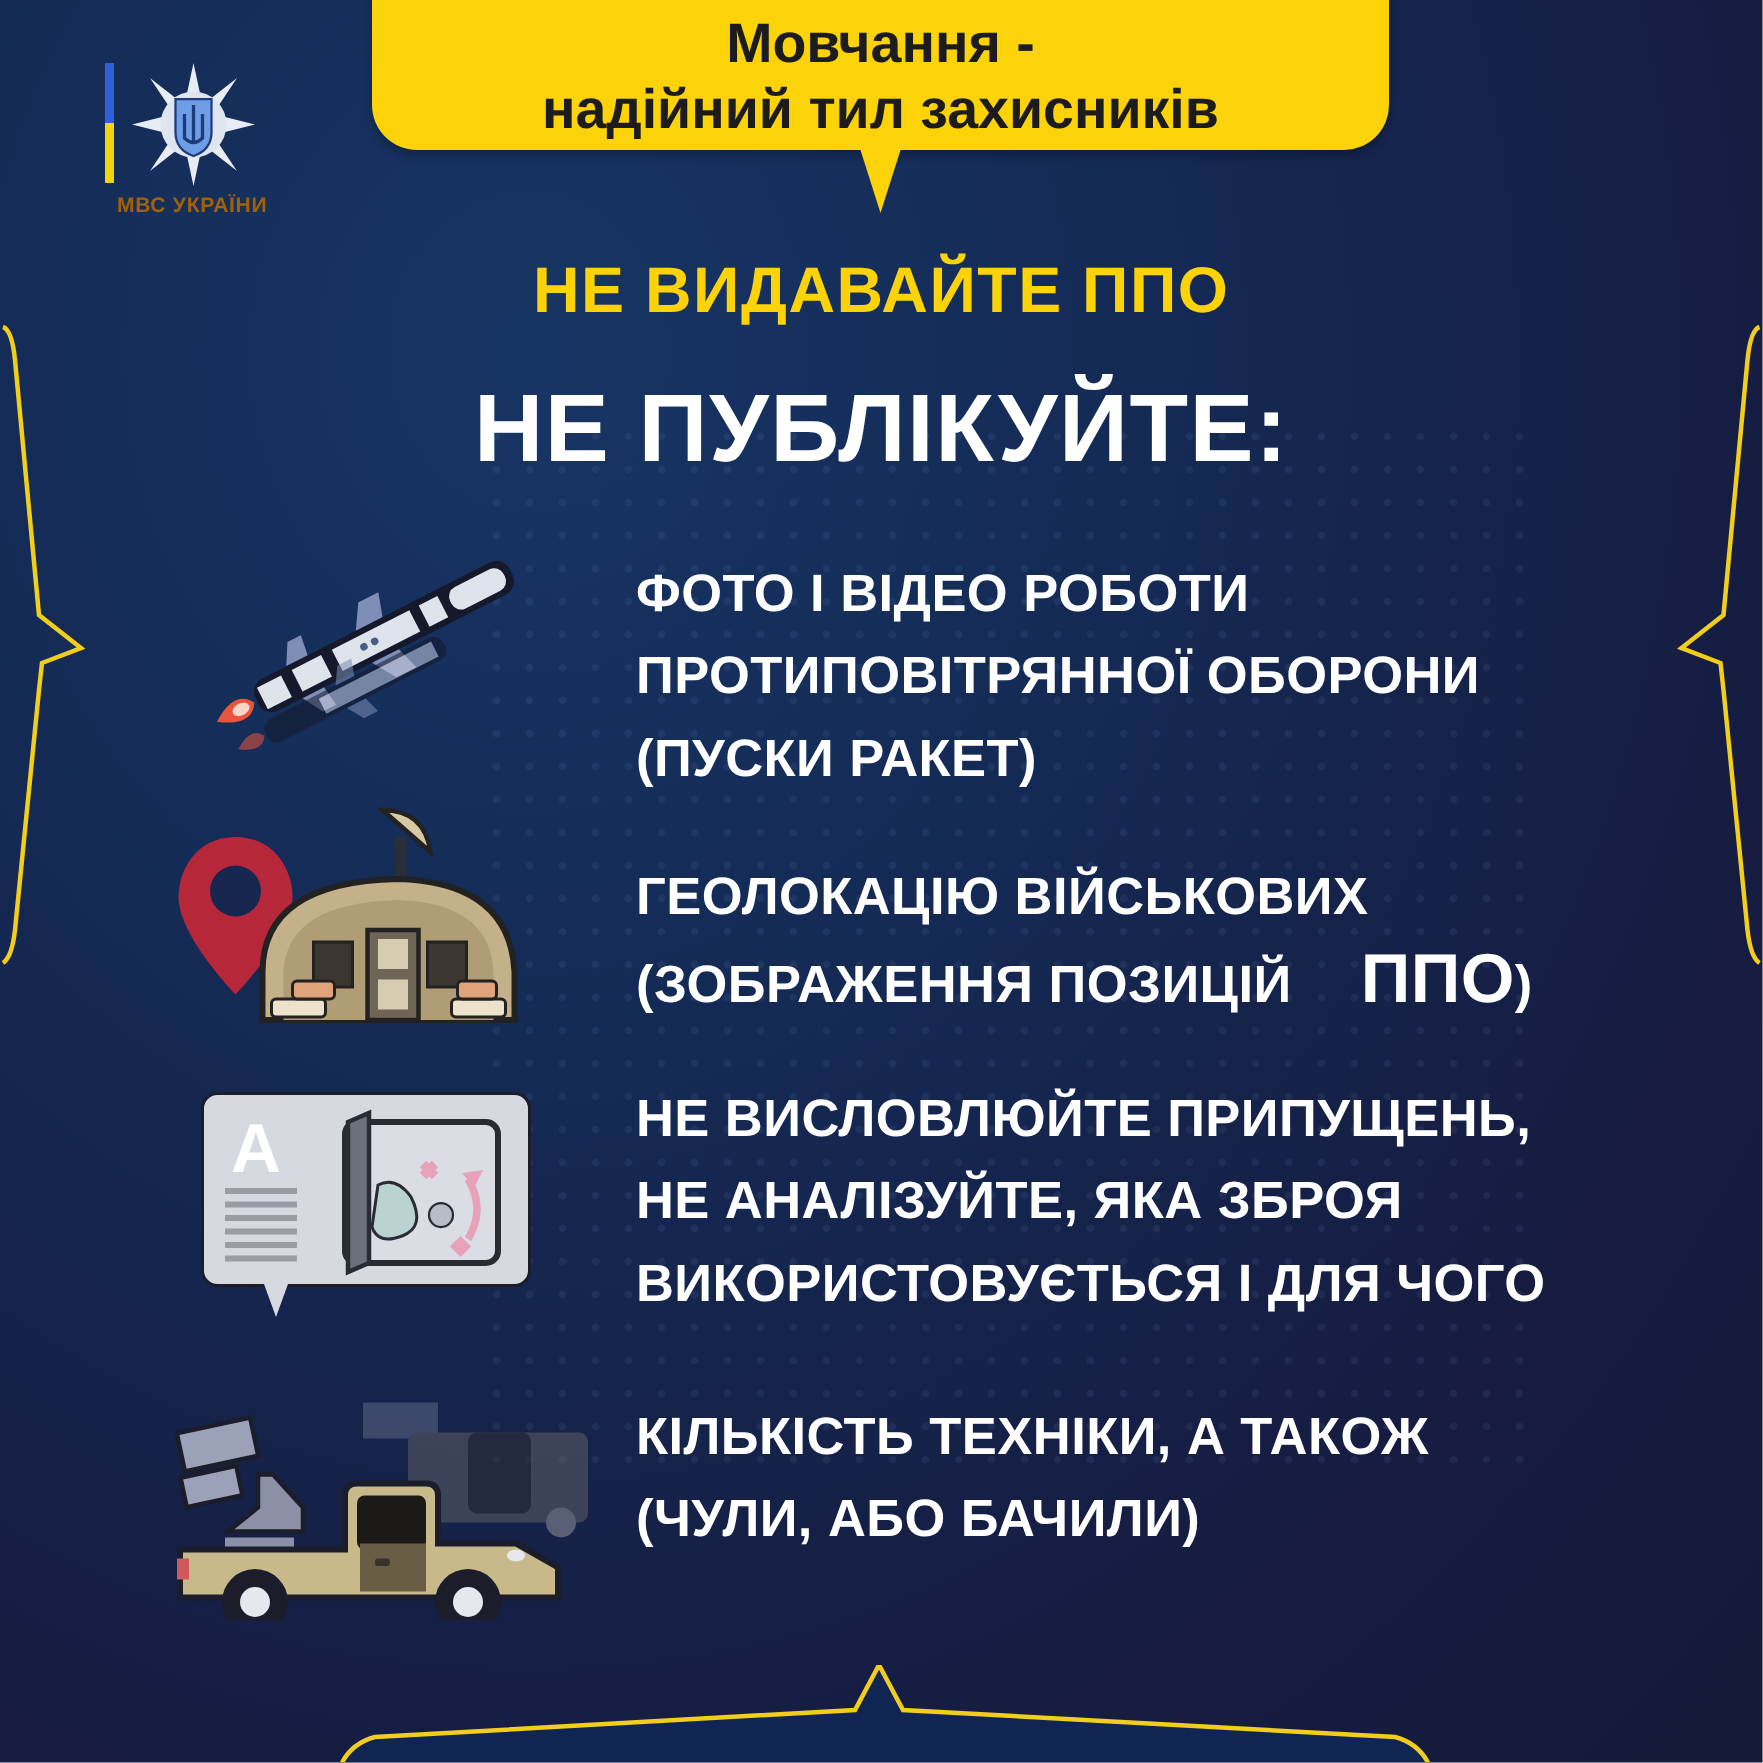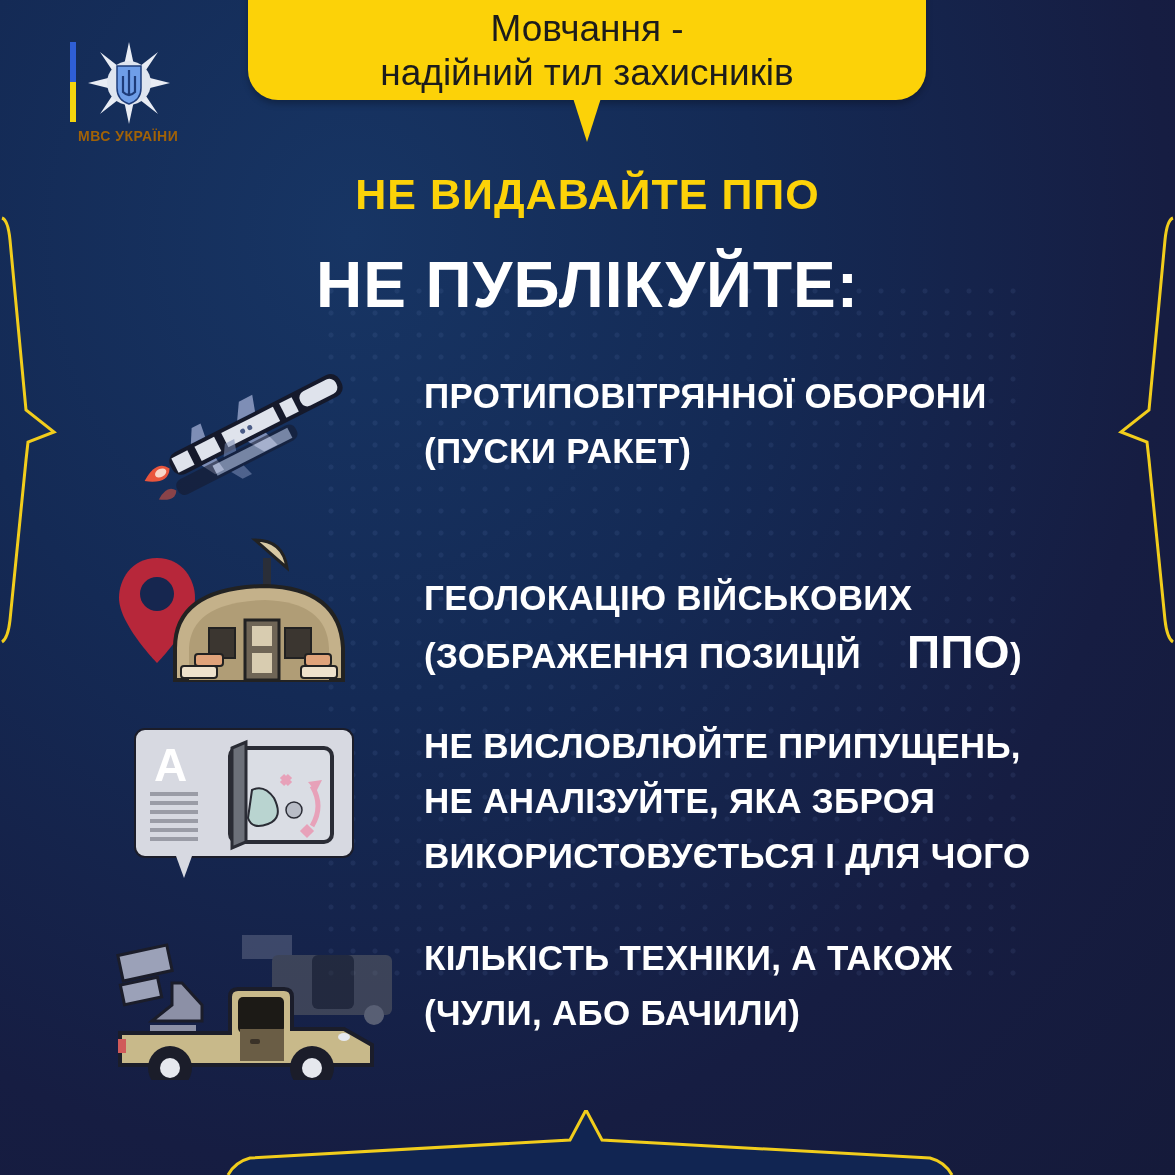--- a/index.html
+++ b/index.html
@@ -29,21 +29,21 @@
     background: #fcd208; border-radius: 0 0 30px 30px;
     box-shadow: 0 4px 6px rgba(0,0,0,0.25);
   }
   .bubble-tail {
     position: absolute; left: 573px; top: 98px; width: 0; height: 0;
     border-left: 14px solid transparent; border-right: 14px solid transparent;
     border-top: 44px solid #fcd208;
   }
   .bubble-line1, .bubble-line2 {
     position: absolute; left: 248px; width: 678px; text-align: center;
-    color: #1c1c1c; font-size: 37px; font-weight: normal;
+    color: #1c1c1c; font-size: 37px; font-weight: bold;
   }
   .bubble-line1 { top: 8px; }
   .bubble-line2 { top: 52px; }
 
   .heading1 {
     position: absolute; left: 0; top: 170px; width: 1175px; text-align: center;
     color: #fcd208; font-weight: bold; font-size: 43px; letter-spacing: 1px;
   }
   .heading2 {
     position: absolute; left: 0; top: 248px; width: 1175px; text-align: center;
@@ -119,20 +119,21 @@
   </g>
   <g transform="rotate(-27 150 105) translate(30 40) scale(0.7)" opacity="0.55">
     <rect x="60" y="56" width="190" height="24" rx="10" fill="#15192b"></rect>
     <rect x="120" y="60" width="120" height="16" fill="#c6cce0"></rect>
     <polygon points="140,56 150,40 165,40 160,56" fill="#7e8eb6"></polygon>
     <polygon points="140,80 150,96 165,96 160,80" fill="#7e8eb6"></polygon>
     <path d="M30 68 Q50 54 58 68 Q50 82 30 68Z" fill="#e9553c"></path>
   </g>
 </svg>
 <div class="item-text" style="top:368px">
+  <div>ФОТО І ВІДЕО РОБОТИ</div>
   <div>ПРОТИПОВІТРЯННОЇ ОБОРОНИ</div>
   <div>(ПУСКИ РАКЕТ)</div>
 </div>
 
 <svg class="item-icon" style="left:115px;top:528px" width="240" height="160" viewBox="0 0 240 160">
   <path d="M42 30 C16 30 4 52 4 70 C4 96 42 135 42 135 C42 135 80 96 80 70 C80 52 68 30 42 30Z" fill="#b7273a"></path>
   <circle cx="42" cy="66" r="17" fill="#16264f"></circle>
   <rect x="148" y="30" width="8" height="30" fill="#2a2e38"></rect>
   <path d="M140 12 Q168 12 172 40 L140 12Z" fill="#d8c9a4" stroke="#222" stroke-width="3"></path>
   <path d="M60 152 L60 120 Q60 60 150 58 Q225 60 228 120 L228 152Z" fill="#c4b18a" stroke="#222" stroke-width="4"></path>

